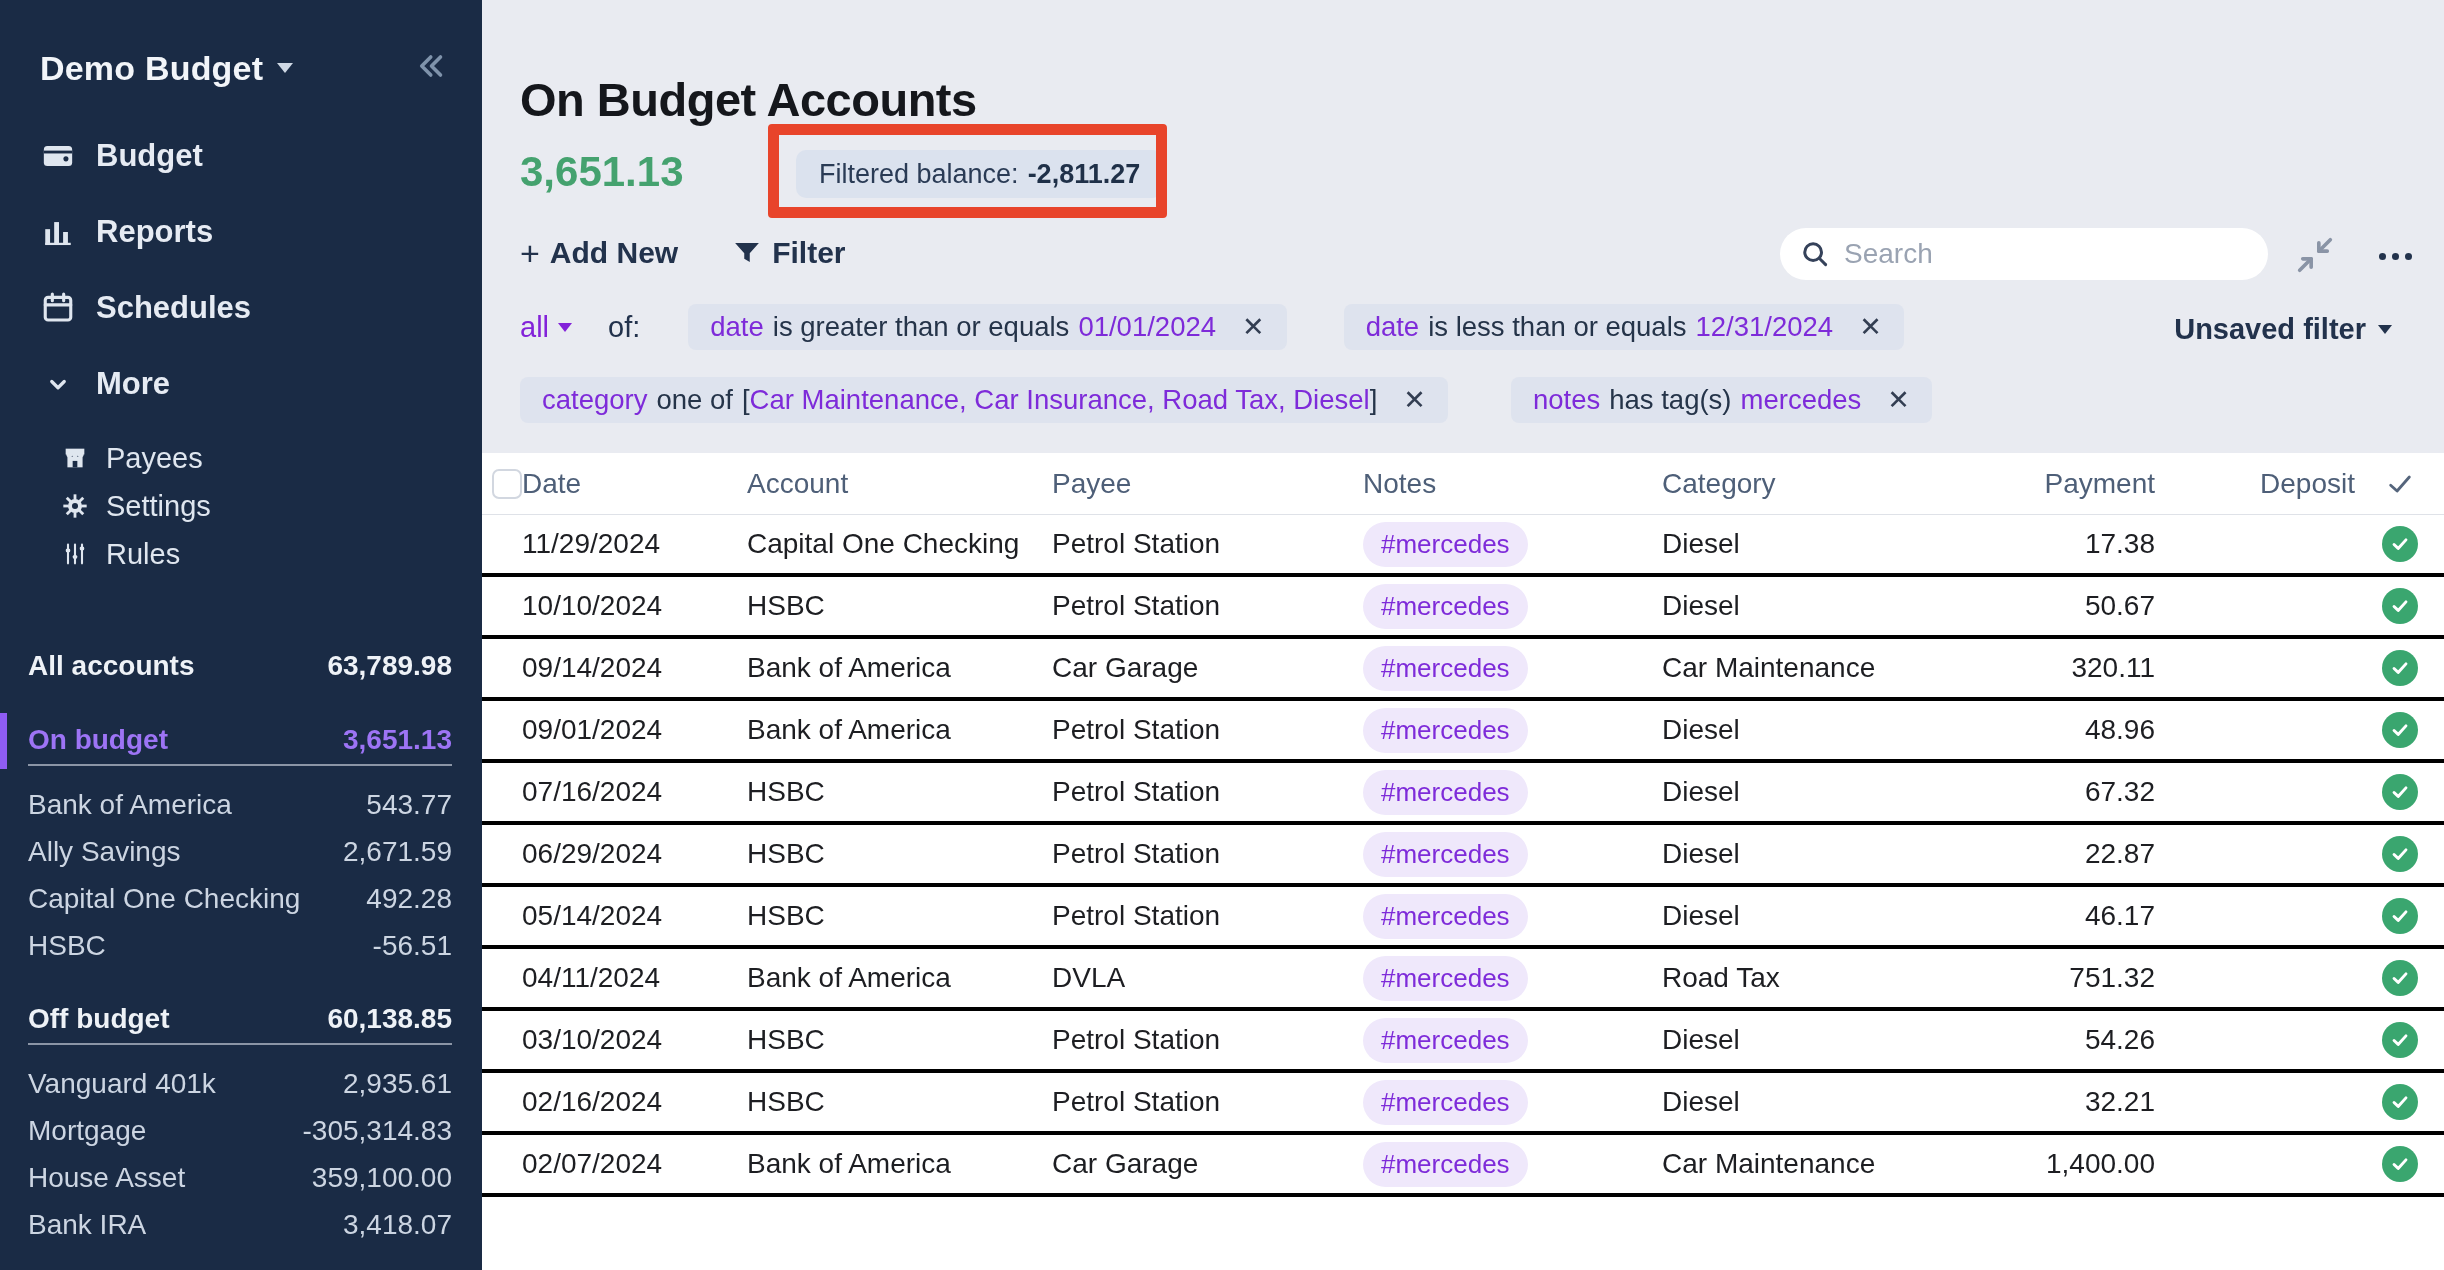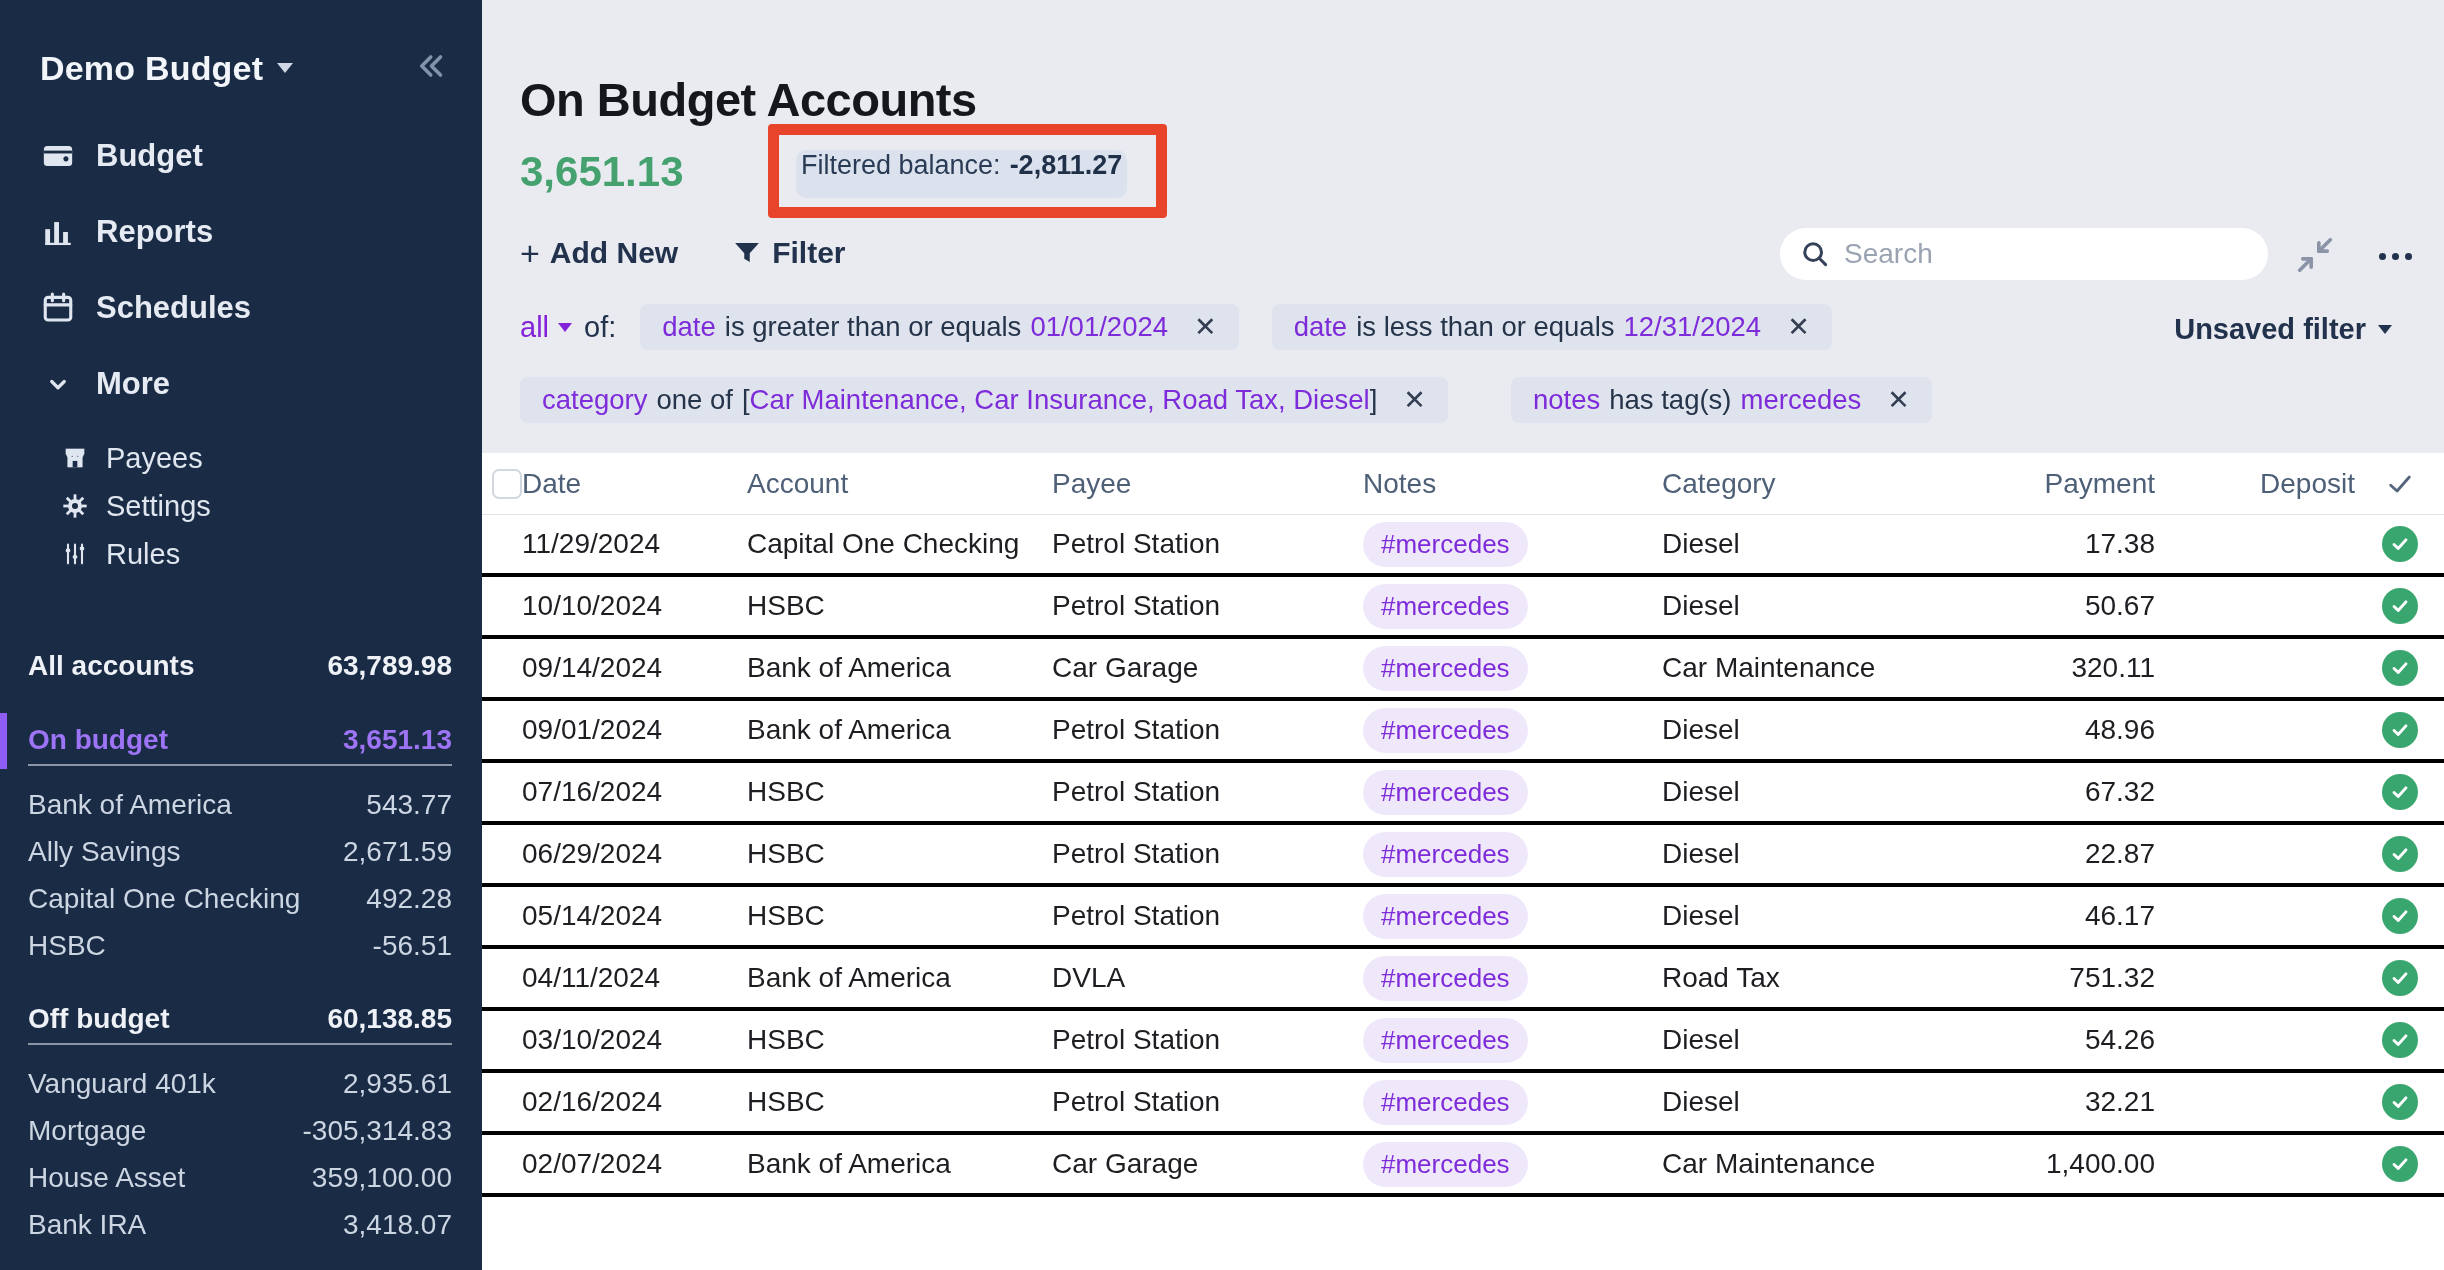--- a/index.html
+++ b/index.html
@@ -37,41 +37,41 @@
              font-size:29px;font-weight:500;color:#22324c;}
   .tr-item{display:flex;align-items:center;gap:12px;cursor:pointer;}
   .help-circle{width:34px;height:34px;border-radius:50%;background:#22324c;color:#e9ebf1;
                display:flex;align-items:center;justify-content:center;font-size:23px;font-weight:700;}
 
   
   .page-title{position:absolute;left:520px;top:72px;font-size:47px;font-weight:700;color:#15171c;letter-spacing:-.5px;}
   .balance{position:absolute;left:520px;top:148px;font-size:42px;font-weight:600;color:#45a26f;}
   .red-box{position:absolute;left:768px;top:124px;width:399px;height:94px;border:11px solid #e8442b;border-radius:4px;z-index:3;}
   .badge{position:absolute;left:796px;top:150px;height:48px;background:#dbe2ee;border-radius:10px;
-         display:flex;gap:9px;padding:0 5px;font-size:27px;color:#2a3b55;}
+         display:flex;align-items:center;gap:9px;padding:0 23px;font-size:27px;color:#2a3b55;}
   .badge b{color:#1f3048;font-weight:700;}
 
   
   .toolbar-left{position:absolute;left:520px;top:236px;display:flex;align-items:center;gap:54px;
                 font-size:30px;font-weight:600;color:#22324c;}
   .tbtn{display:flex;align-items:center;gap:10px;cursor:pointer;}
   .plus{font-size:34px;font-weight:500;line-height:1;}
   .search{position:absolute;left:1780px;top:228px;width:488px;height:52px;background:#fff;border-radius:26px;
           display:flex;align-items:center;gap:12px;padding:0 14px 0 20px;}
   .search svg{flex:0 0 auto;color:#35425a;}
   .search input{border:0;outline:0;background:transparent;font-size:28px;width:100%;
                 font-family:"Liberation Sans",sans-serif;color:#333;}
   .search input::placeholder{color:#9aa3b2;}
   .shrink{position:absolute;left:2292px;top:232px;width:46px;height:46px;color:#8a94a6;cursor:pointer;}
   .dots{position:absolute;left:2368px;top:242px;width:54px;height:28px;display:flex;align-items:center;
         justify-content:center;gap:6px;cursor:pointer;}
   .dots i{width:7px;height:7px;border-radius:50%;background:#22324c;}
 
   
-  .frow{position:absolute;display:flex;align-items:center;}
+  .frow{position:absolute;display:flex;align-items:center;gap:24px;}
   .frow1{left:520px;top:304px;}
   .frow2{left:520px;top:377px;gap:30px;}
   .conj{display:flex;align-items:center;gap:9px;color:#8322d9;font-size:29px;cursor:pointer;}
   .conj .tri{border-top-color:#8322d9;border-left-width:7px;border-right-width:7px;border-top-width:9px;}
   .of{color:#22324c;font-size:29px;margin:0 24px 0 12px;}
   .chip{height:46px;background:#dee3ee;border-radius:8px;display:inline-flex;align-items:center;gap:9px;
         padding:0 22px;font-size:27.5px;color:#253449;white-space:nowrap;cursor:pointer;}
   .chip + .chip{margin-left:33px;}
   .accent{color:#7e2bd9;}
   .chip-x{margin-left:17px;font-size:27px;color:#333e52;cursor:pointer;}

